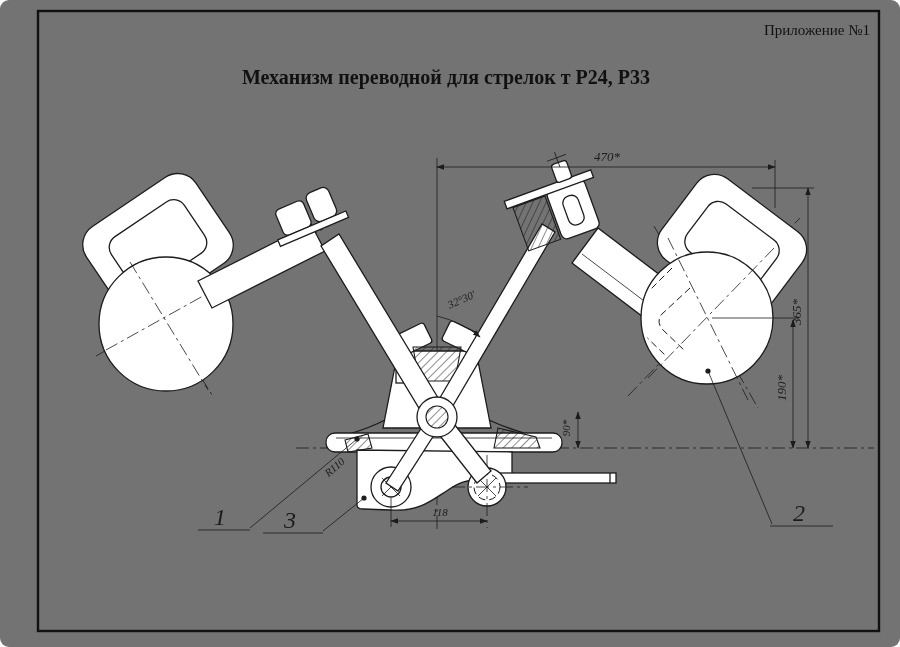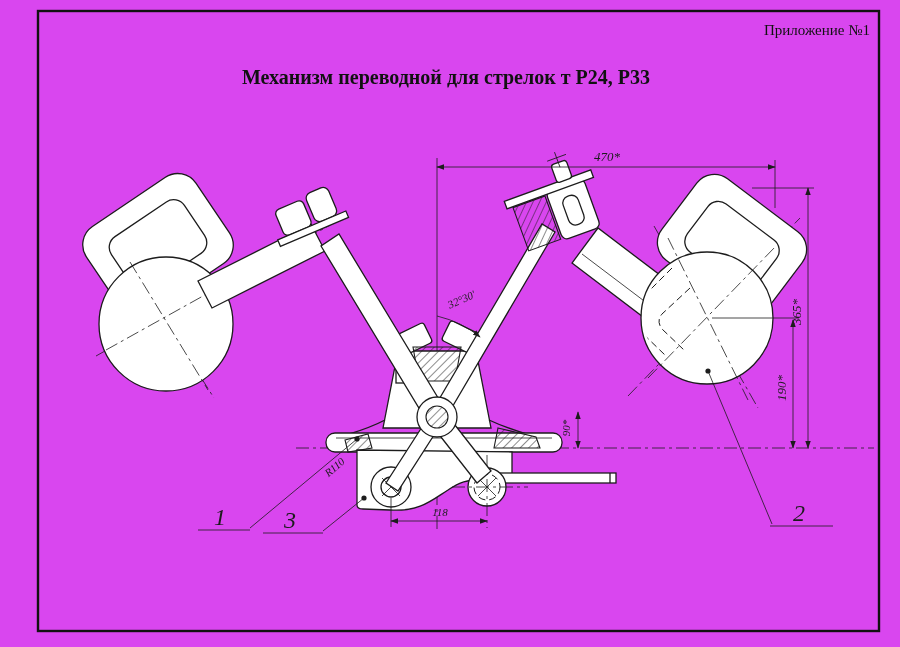--- a/index.html
+++ b/index.html
@@ -1,17 +1,17 @@
 <!DOCTYPE html>
 <html><head>
 <meta charset="utf-8">
 <style>
   html,body{margin:0;padding:0;background:#ffffff;}
-  .sheet{position:relative;width:900px;height:647px;background:#d946ef;
-         font-family:"Liberation Serif", serif;overflow:hidden;}
+  .sheet{position:relative;width:900px;height:647px;background:#737373;
+         font-family:"Liberation Serif", serif;overflow:hidden;border-radius:9px;}
   svg{position:absolute;left:0;top:0;}
   .obj   {stroke:#1c1c1c;stroke-width:1.3;fill:#ffffff;}
   .objn  {stroke:#1c1c1c;stroke-width:1.3;fill:none;}
   .thin  {stroke:#1c1c1c;stroke-width:0.8;fill:none;}
   .cline {stroke:#1c1c1c;stroke-width:0.8;fill:none;stroke-dasharray:13 4 3 4;}
   .hid   {stroke:#1c1c1c;stroke-width:1;fill:none;stroke-dasharray:7 4;}
   .hatchp{stroke:#1c1c1c;stroke-width:1.1;fill:url(#hatch);}
   .dimt  {font:italic 13px "Liberation Serif", serif;fill:#1c1c1c;}
   .dimts {font:italic 11px "Liberation Serif", serif;fill:#1c1c1c;}
   .callt {font:italic 24px "Liberation Serif", serif;fill:#1c1c1c;}

